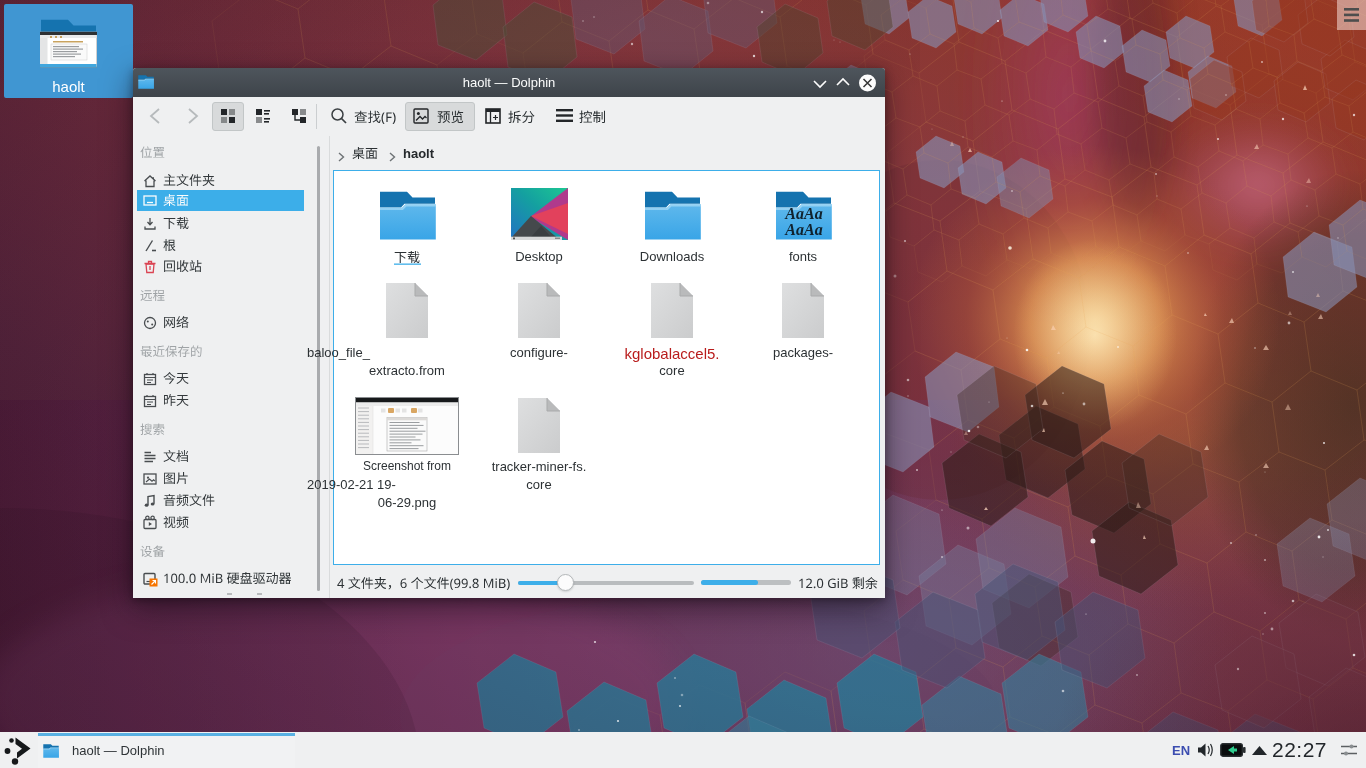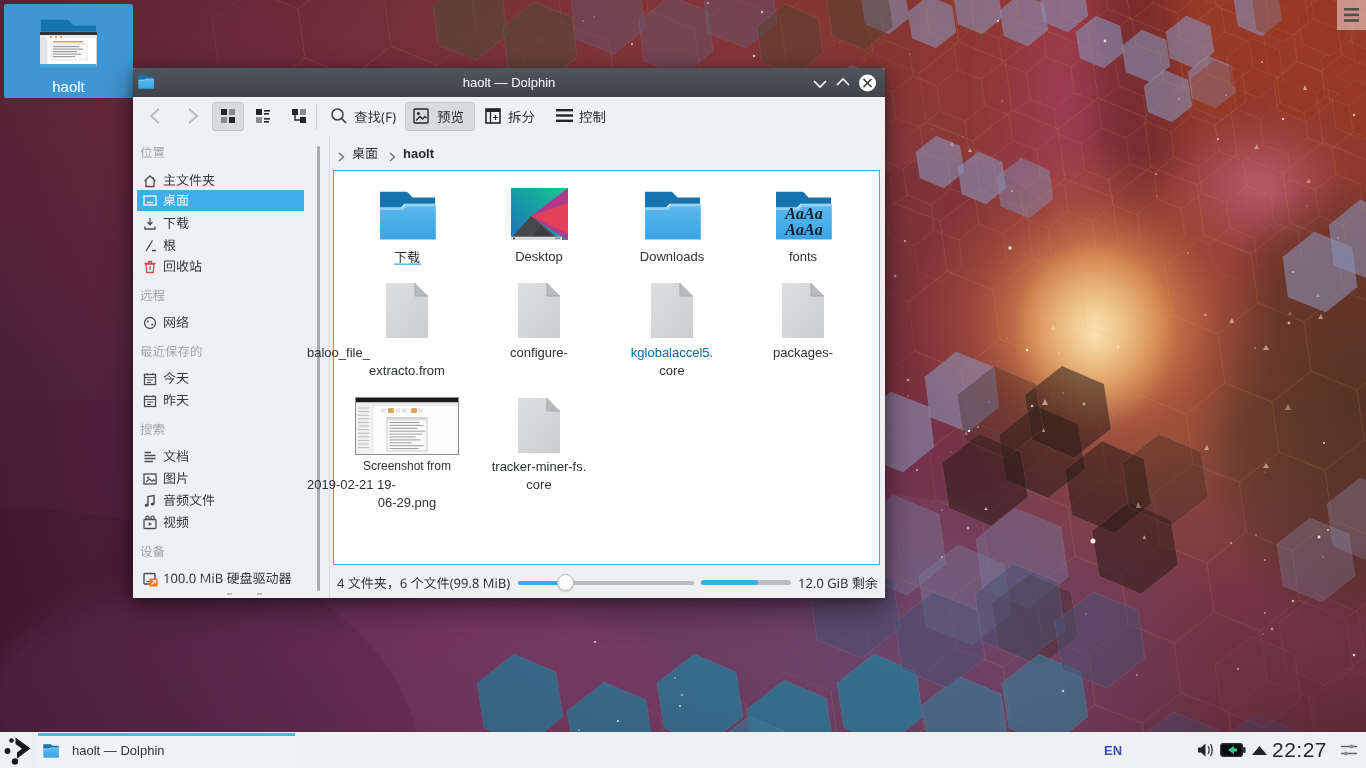--- a/index.html
+++ b/index.html
@@ -937,21 +937,21 @@
     <svg class="ab" style="left:648px;top:214px" width="44" height="57" viewBox="0 0 44 57">
       <g transform="translate(0,0) scale(1.0,1.0)">
 <path d="M1 1 L30 1 L43 14 L43 56 L1 56 Z" fill="url(#pgrad)"></path>
 <path d="M30 1 L43 14 L30 14 Z" fill="#b9babb"></path>
 <path d="M30 1 L30 14 L43 14" fill="none" stroke="#a9aaab" stroke-width="1"></path>
 </g>
     </svg>
     <div class="ab" style="left:174px;top:277px;width:200px;text-align:left;font-size:13px;color:#2c3134">baloo_file_</div>
     <div class="ab" style="left:174px;top:295px;width:200px;text-align:center;font-size:13px;color:#2c3134">extracto.from</div>
     <div class="ab" style="left:306px;top:277px;width:200px;text-align:center;font-size:13px;color:#2c3134">configure-</div>
-    <div class="ab" style="left:439px;top:277px;width:200px;text-align:center;font-size:13px;color:#0369a1">kglobalaccel5.</div>
+    <div class="ab" style="left:439px;top:277px;width:200px;text-align:center;font-size:15px;color:#b91c1c">kglobalaccel5.</div>
     <div class="ab" style="left:439px;top:295px;width:200px;text-align:center;font-size:13px;color:#2c3134">core</div>
     <div class="ab" style="left:570px;top:277px;width:200px;text-align:center;font-size:13px;color:#2c3134">packages-</div>
     <svg class="ab" style="left:222px;top:329px" width="104" height="58" viewBox="0 0 104 58">
 <rect x="0.5" y="0.5" width="103" height="57" fill="#fcfcfc" stroke="#8a8d90"></rect>
 <rect x="1" y="1" width="102" height="4.5" fill="#17191b"></rect>
 <rect x="1" y="5.5" width="102" height="3.5" fill="#ececec"></rect>
 <rect x="1" y="9" width="17" height="48" fill="#f2f1f0"></rect>
 <path d="M18 9 L18 57" stroke="#ddd" stroke-width="0.5"></path>
 <rect x="3" y="10.5" width="11" height="1" fill="#b8babc"></rect>
       <rect x="3" y="14.1" width="11" height="1" fill="#b8babc"></rect>
@@ -1024,21 +1024,21 @@
     <div class="ab" style="left:38px;top:0;width:257px;height:36px;background:rgba(255,255,255,0.15)"></div>
     <div class="ab" style="left:38px;top:1px;width:257px;height:3px;background:#59b1e3"></div>
     <svg class="ab" style="left:43px;top:11px" width="16" height="15" viewBox="0 0 57 52">
       <g transform="translate(0,0) scale(1.0000,1.0000)">
 <path d="M1 3.8 L28 3.8 L33.5 9.4 L56 9.4 L56 15.8 L25.5 15.8 L22 19.6 L1 19.6 Z" fill="#1573af"></path>
 <path d="M1 19.8 L23 19.8 L26.5 16.2 L56.8 16.2 L56.8 51.5 L1 51.5 Z" fill="url(#fgrad)"></path>
 <path d="M1 19.8 L23 19.8 L26.5 16.2 L56.8 16.2 L56.8 18.4 L27.4 18.4 L23.9 22 L1 22 Z" fill="#a6d9f5" opacity="0.75"></path>
 </g>
     </svg>
     <div class="ab" style="left:72px;top:11px;font-size:13px;color:#2f3437">haolt — Dolphin</div>
-    <div class="ab" style="left:1104px;top:11px;font-size:13px;font-weight:bold;color:#3c4db0">EN</div>
+    <div class="ab" style="left:1172px;top:11px;font-size:13px;font-weight:bold;color:#3c4db0">EN</div>
     <svg class="ab" style="left:1197px;top:10px" width="18" height="16" viewBox="0 0 18 16">
 <path d="M1 5.5 L4 5.5 L8.5 1.5 L8.5 14.5 L4 10.5 L1 10.5 Z" fill="#22262a"></path>
 <path d="M11 4 Q13.5 8 11 12 M13.5 2 Q17 8 13.5 14" fill="none" stroke="#22262a" stroke-width="1.2"></path>
     </svg>
     <svg class="ab" style="left:1220px;top:11px" width="26" height="14" viewBox="0 0 26 14">
 <rect x="0.8" y="0.8" width="21.5" height="12.4" rx="2" fill="#0a0c0d" stroke="#2a2e31" stroke-width="1.4"></rect>
 <rect x="23" y="4" width="2.6" height="6" rx="1" fill="#2a2e31"></rect>
 <path d="M14 3 L8 7 L14 11 L14 8.6 L17 8.6 L17 5.4 L14 5.4 Z" fill="#2ecc8e"></path>
     </svg>
     <svg class="ab" style="left:1252px;top:14px" width="15" height="9" viewBox="0 0 15 9">

